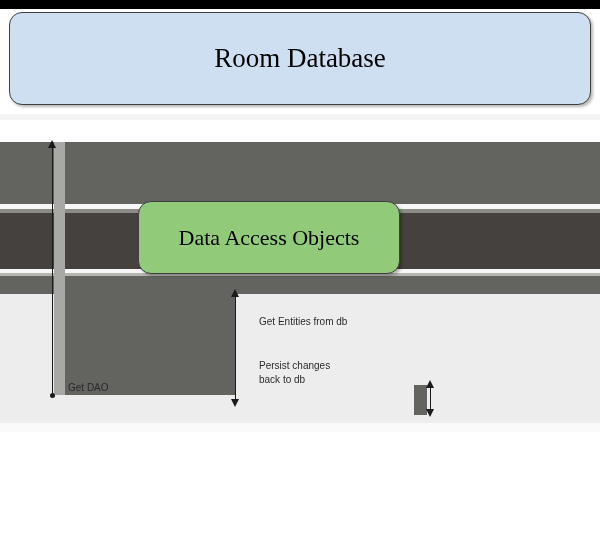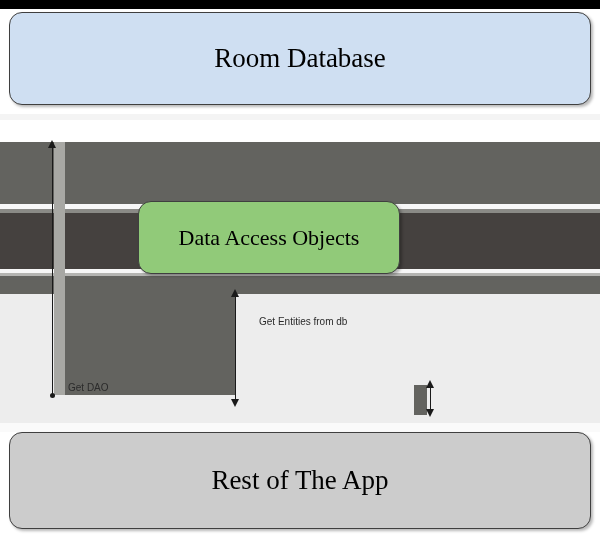--- a/index.html
+++ b/index.html
@@ -144,32 +144,31 @@
   <div class="arrowhead arrow-up" style="left:48px; top:140px;"></div>
   <div class="dot" style="left:50px; top:393px;"></div>
   <div class="edge-label" style="left:68px; top:381px;">Get DAO</div>
 
   <div class="vline" style="left:235px; top:295px; height:108px;"></div>
   <div class="arrowhead arrow-up" style="left:231px; top:289px;"></div>
   <div class="arrowhead arrow-down" style="left:231px; top:399px;"></div>
 
   <div class="edge-label" style="left:259px; top:315px;">Get Entities from db</div>
 
+  <div class="edge-label" style="left:259px; top:359px;">Persist changes
+back to db</div>
 
   <div style="position:absolute;left:414px;top:385px;width:13px;height:30px;background:#63635f;"></div>
   <div class="vline" style="left:430px; top:386px; height:27px;"></div>
   <div class="arrowhead arrow-up" style="left:426px; top:380px;"></div>
   <div class="arrowhead arrow-down" style="left:426px; top:409px;"></div>
 
   <div class="node" id="room-database">
     <span class="node-label">Room Database</span>
   </div>
 
   <div class="node" id="dao">
     <span class="node-label">Data Access Objects</span>
   </div>
 
 
-  <div class="node" id="rest-of-app">
-    <span class="node-label">Rest of The App</span>
-  </div>
 
 </div>
 
 </body></html>

